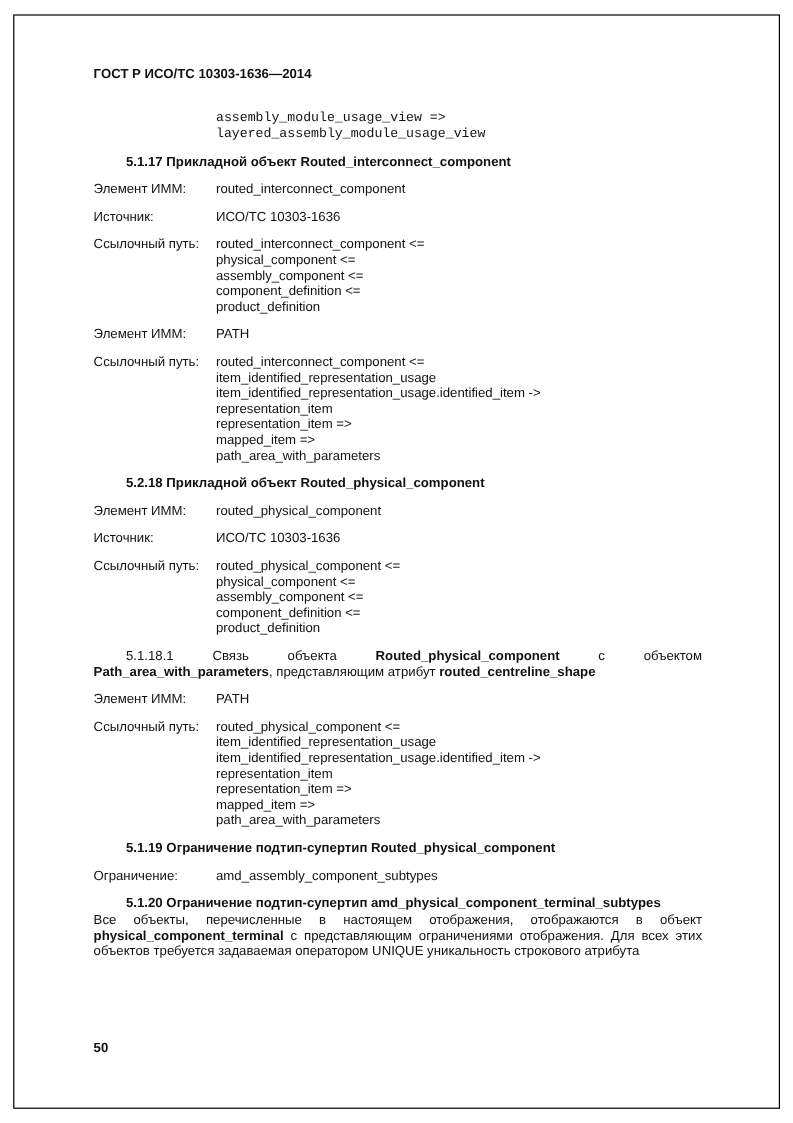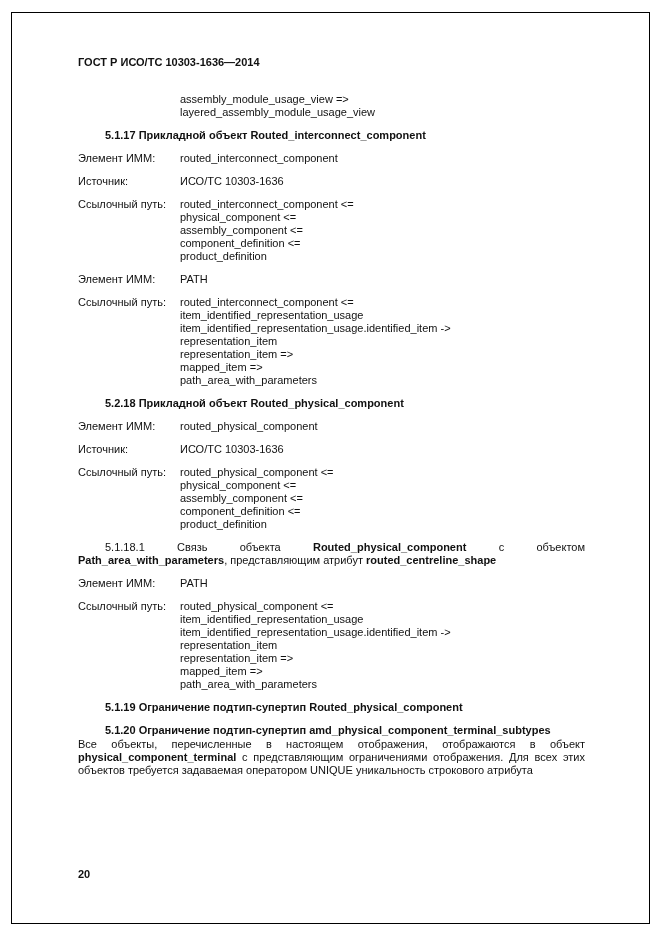--- a/index.html
+++ b/index.html
@@ -29,20 +29,21 @@
     white-space: nowrap;
   }
   .content {
     position: absolute;
     left: 78px; top: 93px;
     width: 507px;
   }
   .codeblock {
     margin: 0 0 0 102px;
     white-space: pre-line;
+    font-family: Liberation Mono, monospace;
   }
   .row {
     display: flex;
     margin-top: 10px;
   }
   .row .label { width: 102px; flex: none; }
   .row .value { flex: 1; white-space: pre-line; }
   h3 {
     font-size: 11px;
     font-weight: bold;
@@ -146,20 +147,24 @@
 item_identified_representation_usage
 item_identified_representation_usage.identified_item -&gt;
 representation_item
 representation_item =&gt;
 mapped_item =&gt;
 path_area_with_parameters</span>
   </div>
 
   <h3>5.1.19 Ограничение подтип-супертип Routed_physical_component</h3>
 
+  <div class="row">
+    <span class="label">Ограничение:</span>
+    <span class="value">amd_assembly_component_subtypes</span>
+  </div>
 
   <h3>5.1.20 Ограничение подтип-супертип amd_physical_component_terminal_subtypes</h3>
 
   <p class="tight"><span>Все объекты, перечисленные в настоящем отображения, отображаются в объект </span><b>physical_component_terminal</b><span> с представляющим ограничениями отображения. Для всех этих объектов требуется задаваемая оператором UNIQUE уникальность строкового атрибута</span></p>
 
 </div>
 
-<div class="page-number">20</div>
+<div class="page-number">50</div>
 
 </body></html>

